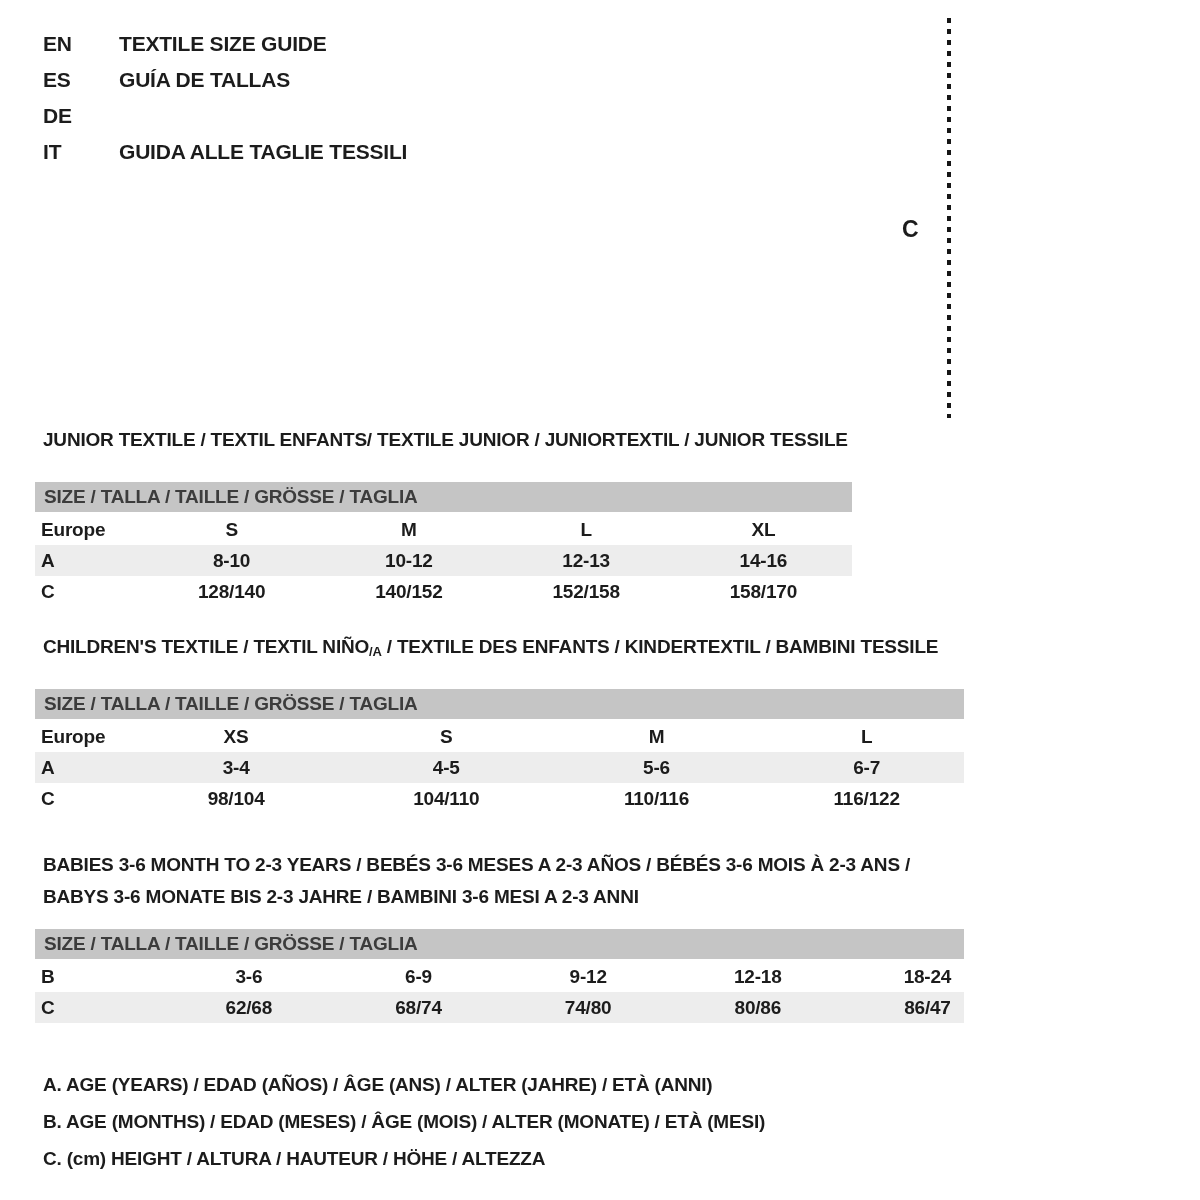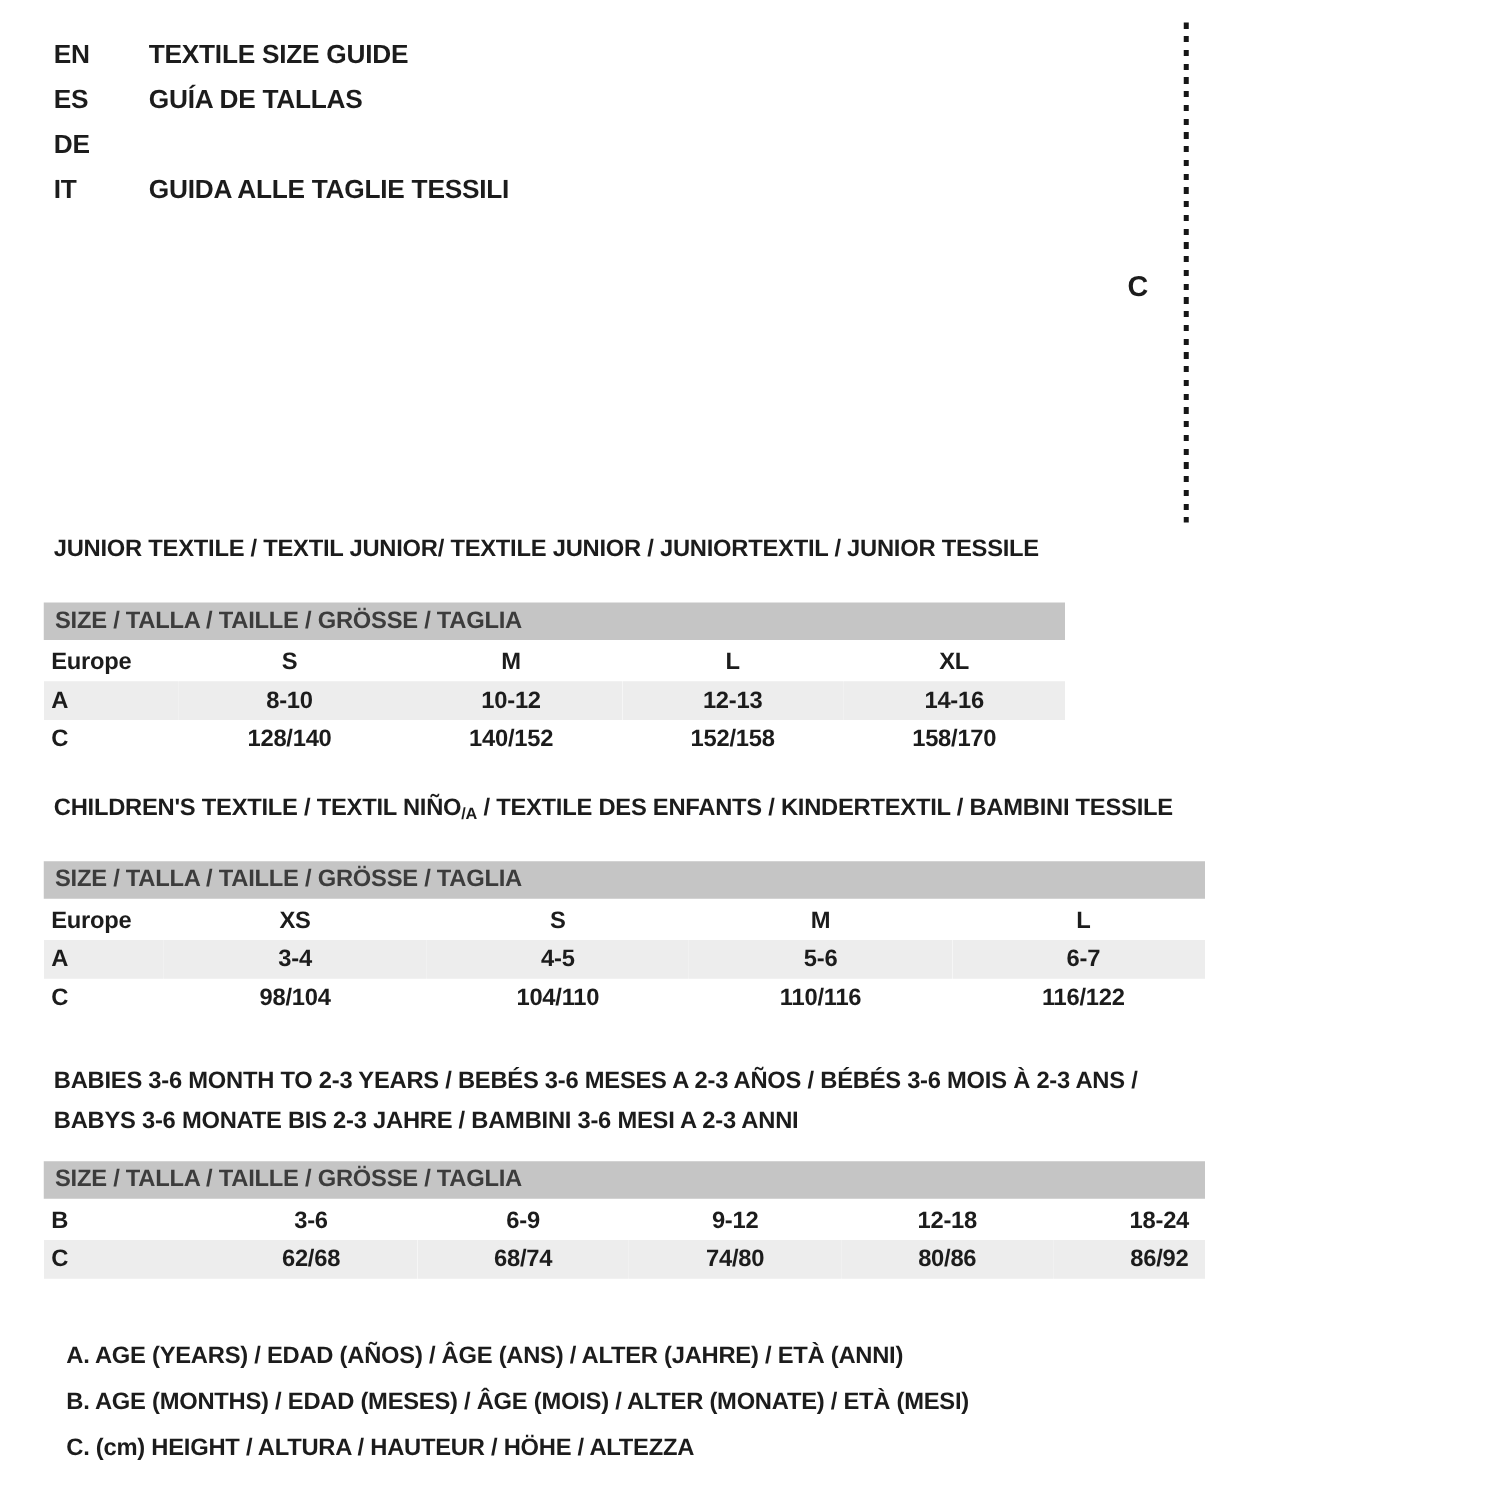--- a/index.html
+++ b/index.html
@@ -42,21 +42,21 @@
     padding-left:9px;font-size:19px;margin-bottom:2px;
   }
   .sizetable table{border-collapse:collapse;width:100%;table-layout:fixed;}
   .sizetable td{padding:0;line-height:31px;height:31px;font-size:19px;text-align:center;overflow:hidden;}
   .sizetable td.lbl{text-align:left;padding-left:6px;}
   .sizetable tr:nth-child(even){background:var(--row-alt-bg);}
   .t-junior col.c-lbl{width:108px;}
   .t-children col.c-lbl{width:96px;}
   .t-babies col.c-lbl{width:129px;}
   
-  .legend{position:absolute;left:53px;top:1066px;font-size:19px;line-height:37px;}
+  .legend{position:absolute;left:43px;top:1066px;font-size:19px;line-height:37px;}
 </style>
 </head>
 <body>
 
 <div class="page">
 
   <div class="langs">
     <div class="lang-row">
       <span class="lang-code">EN</span>
       <span class="lang-label">TEXTILE SIZE GUIDE</span>
@@ -87,21 +87,21 @@
       <ellipse cx="28" cy="244" rx="12" ry="14"></ellipse>
       <path d="M136 134 Q 160 165 158 196 Q 154 214 140 214" fill="none" stroke="var(--silhouette)" stroke-width="21" stroke-linecap="round"></path>
       <path d="M44 214 Q 32 260 36 305 L 98 305 L 112 286 L 126 320 L 170 320 Q 176 262 156 214 Z"></path>
       <path d="M66 300 L 61 374" fill="none" stroke="var(--silhouette)" stroke-width="36"></path>
       <path d="M146 318 L 150 380" fill="none" stroke="var(--silhouette)" stroke-width="34"></path>
       <path d="M14 384 Q 34 366 64 374 L 82 382 Q 86 398 74 403 L 30 406 Q 10 400 14 384 Z"></path>
       <path d="M120 382 Q 146 370 166 380 Q 178 388 172 398 Q 160 406 136 404 Q 118 398 120 382 Z"></path>
     </g>
   </svg>
 
-  <div class="section-title title-junior">JUNIOR TEXTILE / TEXTIL JUNIOR/ TEXTILE JUNIOR / JUNIORTEXTIL / JUNIOR TESSILE</div>
+  <div class="section-title title-junior">JUNIOR TEXTILE / TEXTIL ENFANTS/ TEXTILE JUNIOR / JUNIORTEXTIL / JUNIOR TESSILE</div>
   <div class="sizetable t-junior">
     <div class="size-header">SIZE / TALLA / TAILLE / GRÖSSE / TAGLIA</div>
     <table>
       <colgroup>
           <col class="c-lbl">
           <col>
           <col>
           <col>
           <col>
         </colgroup>
@@ -197,21 +197,21 @@
           <td>12-18</td>
           <td>18-24</td>
           <td>24-36</td>
         </tr>
         <tr>
           <td class="lbl">C</td>
           <td>62/68</td>
           <td>68/74</td>
           <td>74/80</td>
           <td>80/86</td>
-          <td>86/92</td>
+          <td>86/47</td>
           <td>92/98</td>
         </tr>
       </tbody>
     </table>
   </div>
 
   <div class="legend">
     <div>A. AGE (YEARS) / EDAD (AÑOS) / ÂGE (ANS) / ALTER (JAHRE) / ETÀ (ANNI)</div>
     <div>B. AGE (MONTHS) / EDAD (MESES) / ÂGE (MOIS) / ALTER (MONATE) / ETÀ (MESI)</div>
     <div>C. (cm) HEIGHT / ALTURA / HAUTEUR / HÖHE / ALTEZZA</div>

